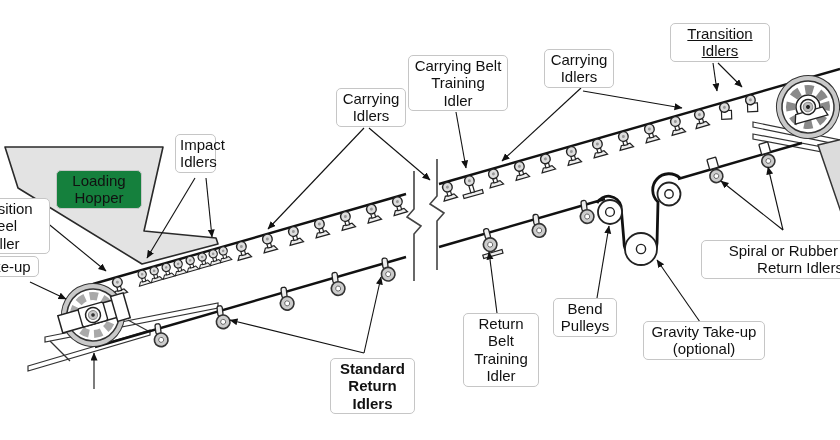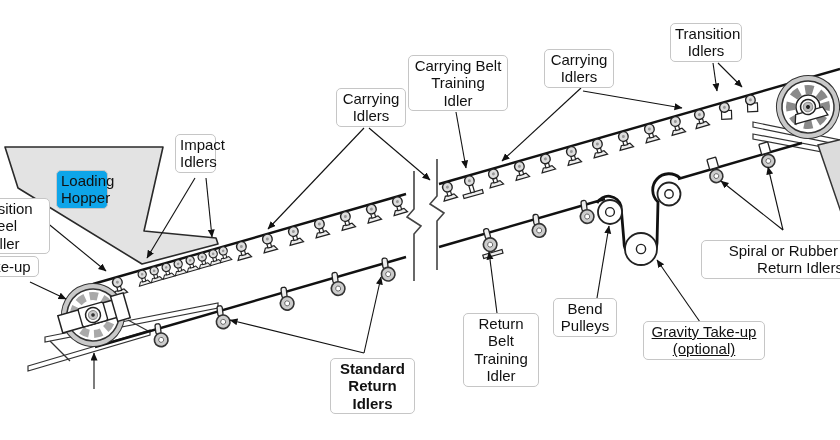--- a/index.html
+++ b/index.html
@@ -2,33 +2,33 @@
 <html><head>
 <meta charset="utf-8">
 <style>
   html,body{margin:0;padding:0;background:#fff;}
   #stage{position:relative;width:840px;height:440px;overflow:hidden;background:#fff;
          font-family:"Liberation Sans",sans-serif;}
   #stage svg{position:absolute;left:0;top:0;}
   .lbl{position:absolute;background:#fff;border:1px solid #c6c6c6;border-radius:5px;
        padding:1px 4px;font-size:15px;line-height:1.16;text-align:center;
        white-space:pre-line;color:#111;box-sizing:border-box;z-index:5;}
-  #lbl-loading-hopper{left:56px;top:170px;width:52px;background:#0ea5e9;}
+  #lbl-loading-hopper{left:56px;top:170px;width:86px;background:#15803d;}
   #lbl-impact-idlers{left:175px;top:134px;width:41px;}
   #lbl-carrying-idlers-left{left:336px;top:88px;width:70px;}
   #lbl-carrying-belt-training-idler{left:408px;top:55px;width:100px;}
   #lbl-carrying-idlers-right{left:544px;top:49px;width:70px;}
-  #lbl-transition-idlers{left:670px;top:23px;width:72px;}
+  #lbl-transition-idlers{left:670px;top:23px;width:100px;text-decoration:underline;}
   #lbl-transition-steel-roller{left:-50px;top:198px;width:100px;}
   #lbl-take-up{left:-31px;top:256px;width:70px;}
   #lbl-tail-pulley{left:64px;top:388px;width:58px;}
   #lbl-standard-return-idlers{left:330px;top:358px;width:85px;font-weight:bold;}
   #lbl-return-belt-training-idler{left:463px;top:313px;width:76px;}
   #lbl-bend-pulleys{left:553px;top:298px;width:64px;}
-  #lbl-gravity-take-up{left:643px;top:321px;width:122px;text-decoration:underline;}
+  #lbl-gravity-take-up{left:643px;top:321px;width:122px;}
   #lbl-spiral-return-idlers{left:701px;top:240px;width:198px;}
 </style>
 </head>
 <body>
 
 <div id="stage">
 
 <svg width="840" height="440" viewBox="0 0 840 440">
   <defs>
     <marker id="ah" markerWidth="9" markerHeight="8" refX="7.5" refY="3.5" orient="auto" markerUnits="userSpaceOnUse">

